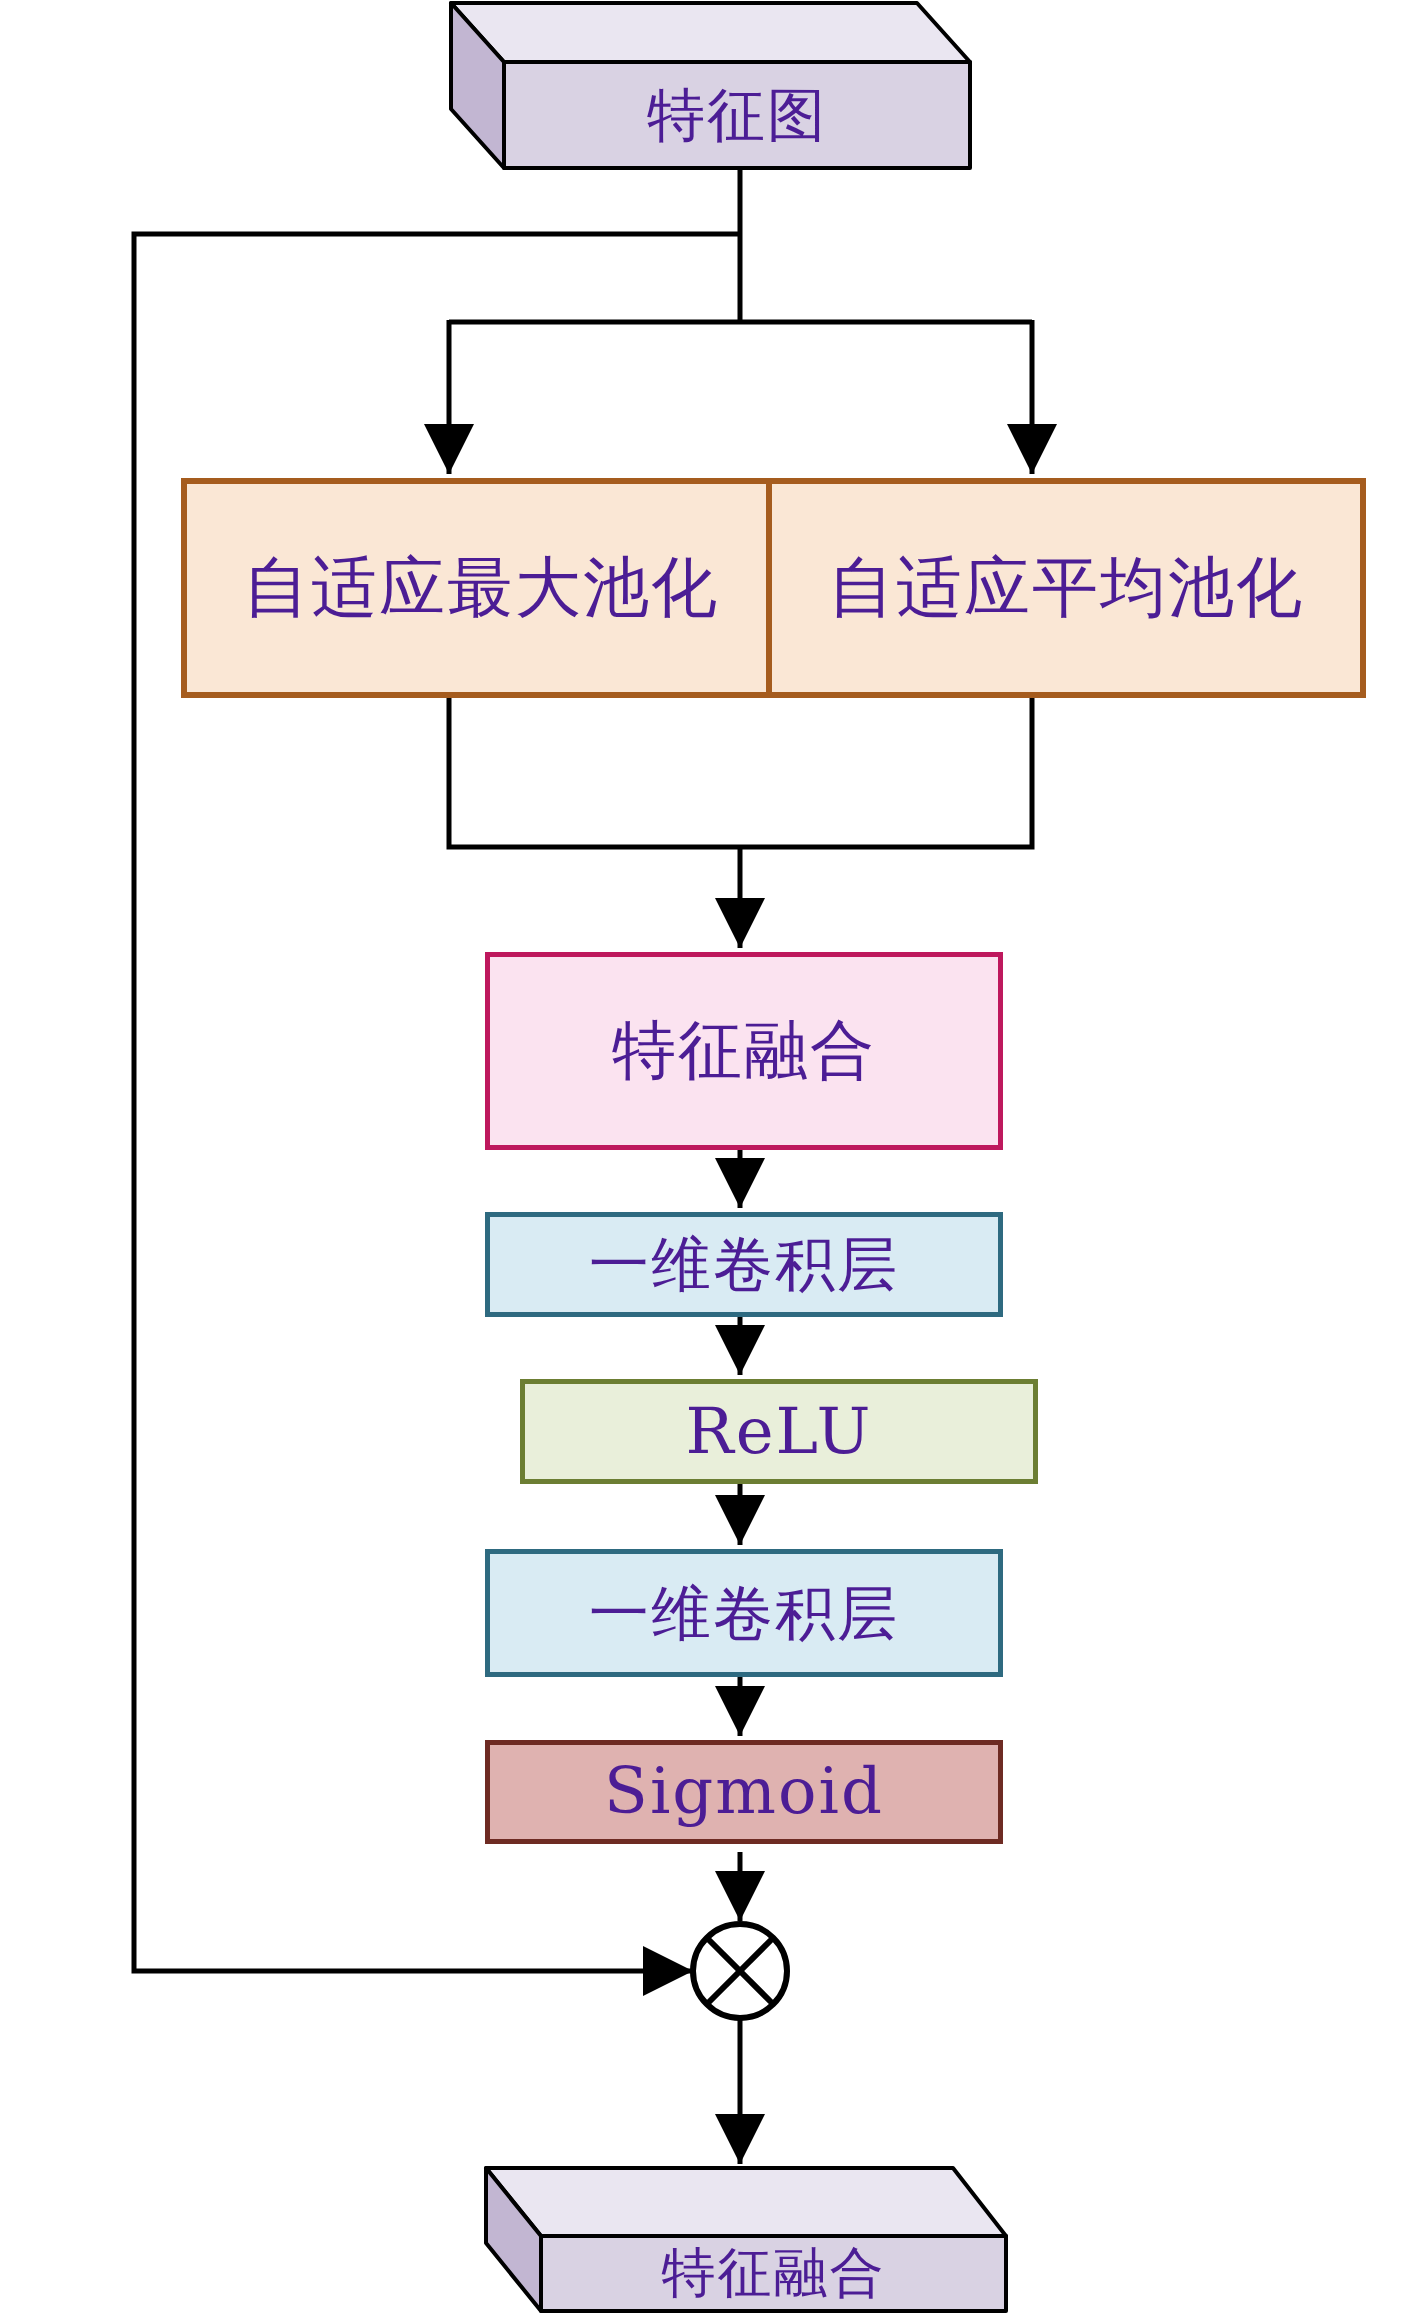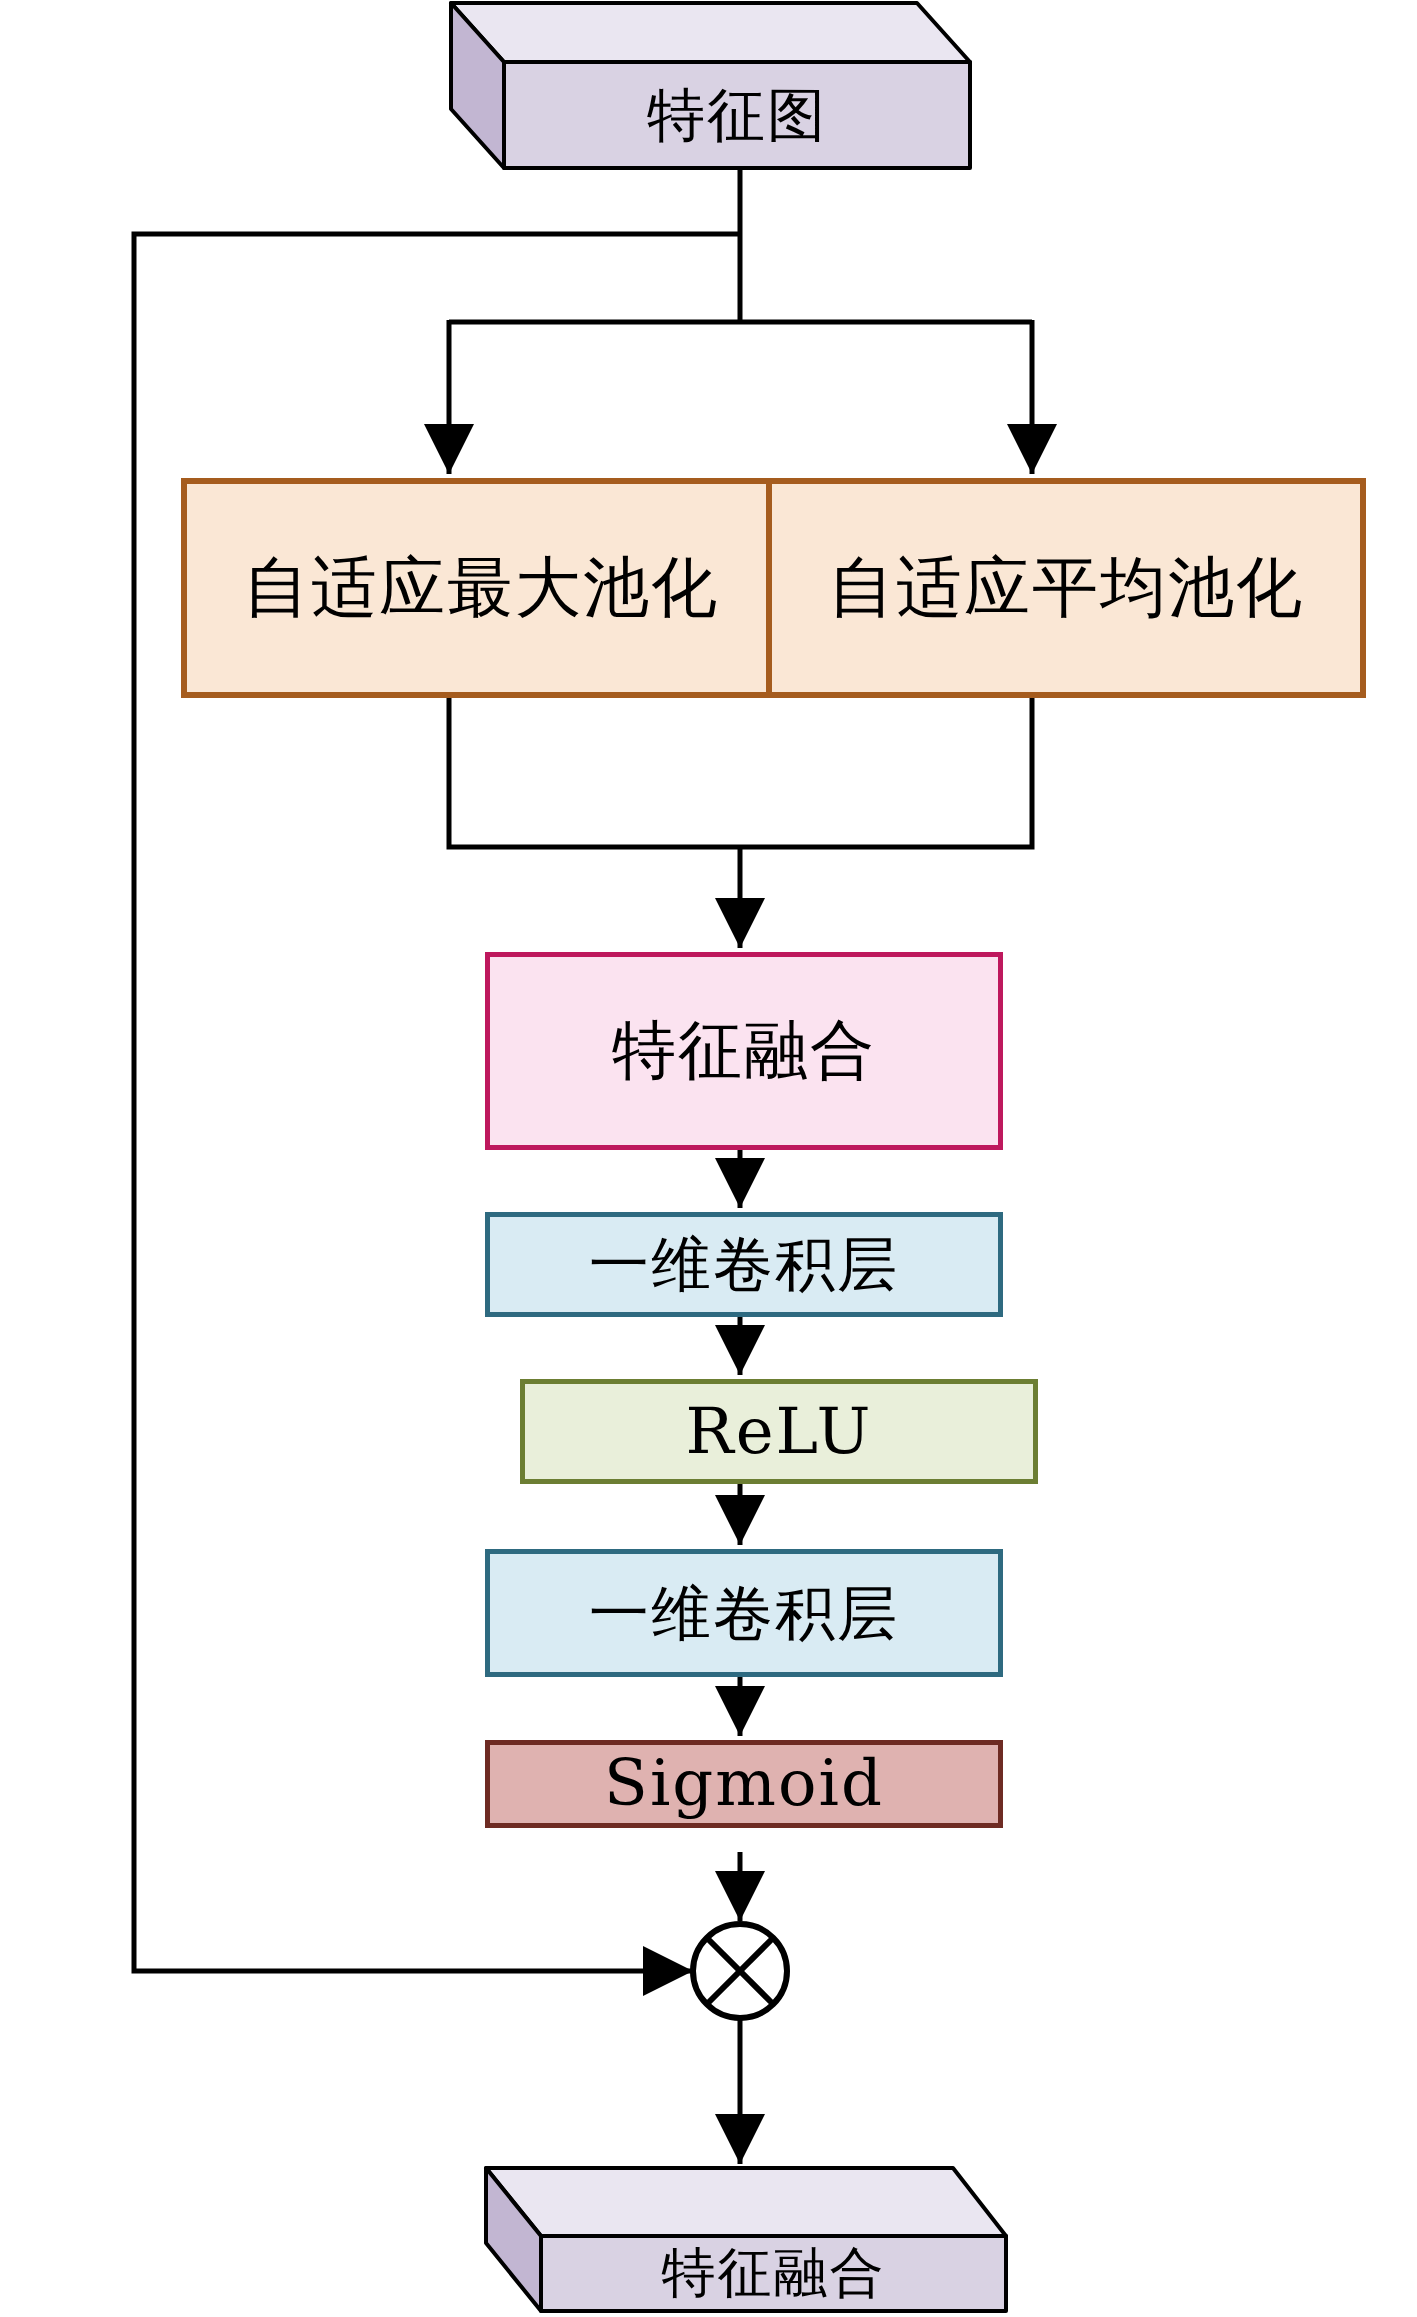--- a/index.html
+++ b/index.html
@@ -8,34 +8,34 @@
     width:1417px;height:2317px;
     background:#ffffff;
     overflow:hidden;
     font-family:"DejaVu Serif","Liberation Serif",serif;
   }
   svg.underlay{position:absolute;left:0;top:0;width:1417px;height:2317px;}
   .n{
     position:absolute;
     display:flex;align-items:center;justify-content:center;
     box-sizing:border-box;
-    color:#000000;
+    color:#4c1d95;
     text-align:center;
     line-height:1.05;
     letter-spacing:2px;
     white-space:nowrap;
   }
   
   .box-pool   {left:181px; top:478px; width:600px;height:220px;background:#fae7d5;border:6px solid #a55c1e;font-size:66px;}
   .box-pool2  {left:766px;}
   .box-fusion {left:485px;top:952px; width:518px;height:198px;background:#fbe3f0;border:5px solid #be185d;font-size:64px;}
   .box-conv1  {left:485px;top:1212px;width:518px;height:105px;background:#d9ebf3;border:5px solid #2e6a80;font-size:60px;}
   .box-relu   {left:485px;top:1379px;width:518px;height:105px;background:#e9efda;border:5px solid #6c7e33;font-size:64px;margin-left:35px;}
   .box-conv2  {left:485px;top:1549px;width:518px;height:128px;background:#d9ebf3;border:5px solid #2e6a80;font-size:60px;}
-  .box-sigm   {left:485px;top:1740px;width:518px;height:88px;background:#dfb2b0;border:5px solid #6e2b23;font-size:64px;}
+  .box-sigm   {left:485px;top:1740px;width:518px;height:104px;background:#dfb2b0;border:5px solid #6e2b23;font-size:64px;}
   
   .lbl-top    {left:504px;top:62px;  width:466px;height:106px;font-size:58px;}
   .lbl-bottom {left:541px;top:2236px;width:465px;height:75px; font-size:54px;}
 </style>
 </head>
 <body>
 
 <div class="canvas">
 
   <svg class="underlay" viewBox="0 0 1417 2317" xmlns="http://www.w3.org/2000/svg">

